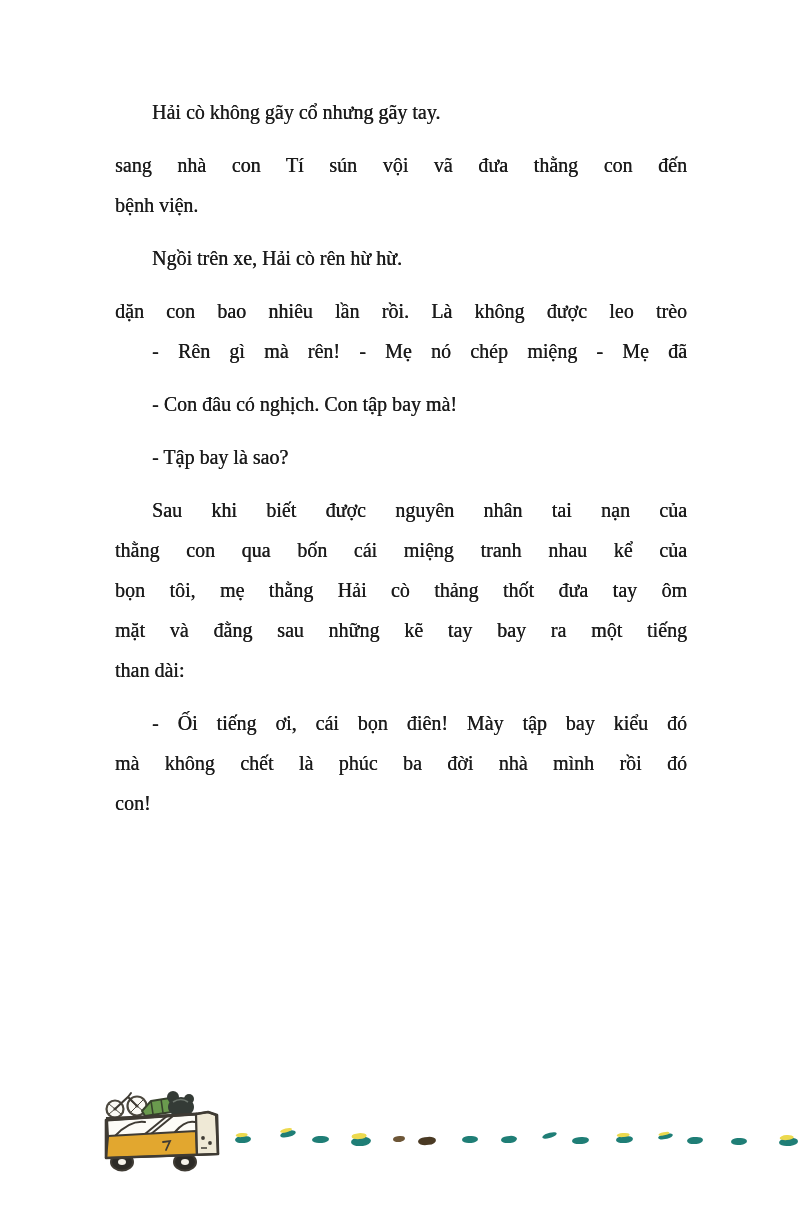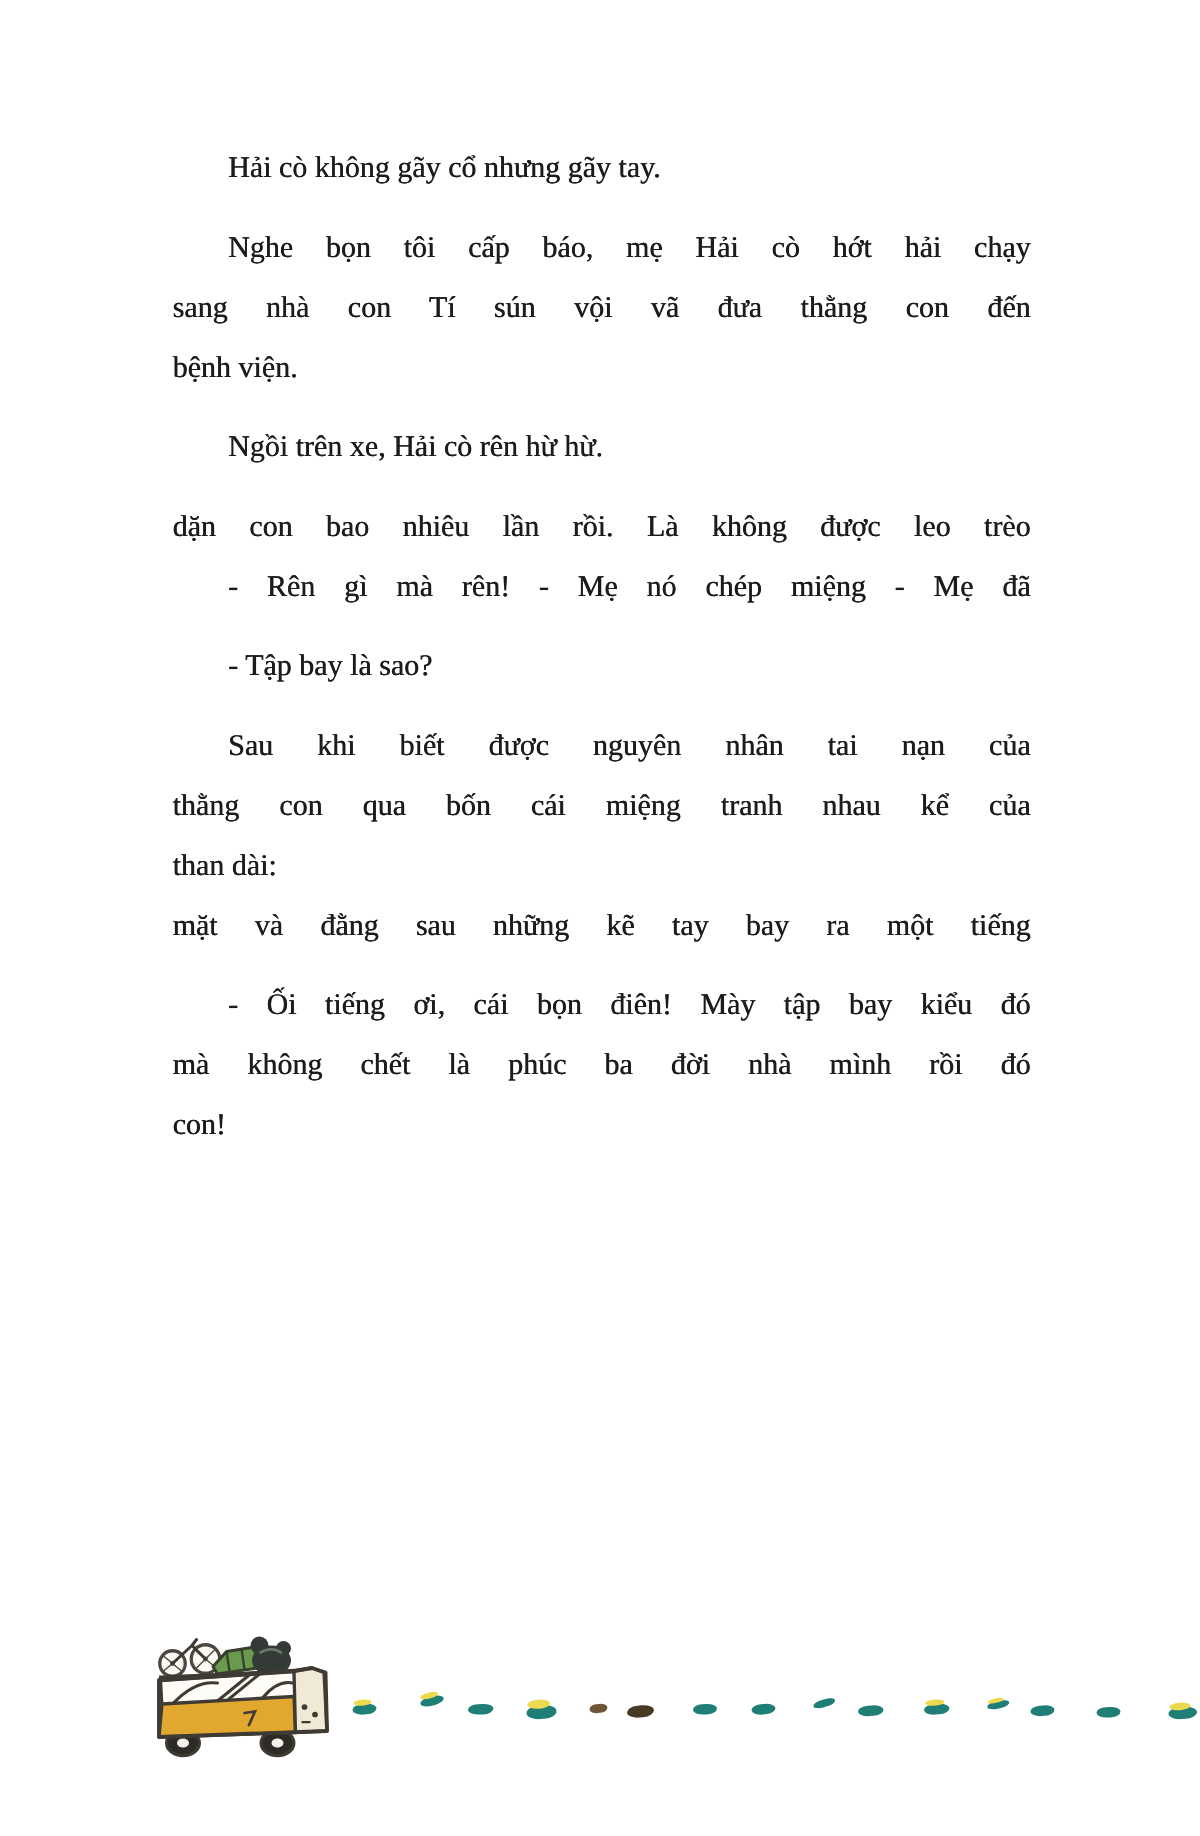--- a/index.html
+++ b/index.html
@@ -49,44 +49,47 @@
 
 <div class="page">
 
   <main class="text-block">
 
     <p class="para">
       <span class="line ind" style="display:block">Hải cò không gãy cổ nhưng gãy tay.</span>
     </p>
 
     <p class="para">
-      <span class="line ind just" style="display:block">Nghe bọn tôi cấp báo, mẹ Hải cò hớt hải chạy</span>
       <span class="line just" style="display:block">sang nhà con Tí sún vội vã đưa thằng con đến</span>
       <span class="line" style="display:block">bệnh viện.</span>
     </p>
 
     <p class="para">
       <span class="line ind" style="display:block">Ngồi trên xe, Hải cò rên hừ hừ.</span>
     </p>
 
     <p class="para">
       <span class="line just" style="display:block">dặn con bao nhiêu lần rồi. Là không được leo trèo</span>
       <span class="line ind just" style="display:block">- Rên gì mà rên! - Mẹ nó chép miệng - Mẹ đã</span>
     </p>
 
+    <p class="para">
+      <span class="line ind" style="display:block">- Con đâu có nghịch. Con tập bay mà!</span>
+    </p>
 
     <p class="para">
       <span class="line ind" style="display:block">- Tập bay là sao?</span>
     </p>
 
     <p class="para">
       <span class="line ind just" style="display:block">Sau khi biết được nguyên nhân tai nạn của</span>
       <span class="line just" style="display:block">thằng con qua bốn cái miệng tranh nhau kể của</span>
+      <span class="line just" style="display:block">bọn tôi, mẹ thằng Hải cò thảng thốt đưa tay ôm</span>
+      <span class="line just" style="display:block">mặt và đằng sau những kẽ tay bay ra một tiếng</span>
       <span class="line" style="display:block">than dài:</span>
-      <span class="line just" style="display:block">mặt và đằng sau những kẽ tay bay ra một tiếng</span>
     </p>
 
     <p class="para">
       <span class="line ind just" style="display:block">- Ối tiếng ơi, cái bọn điên! Mày tập bay kiểu đó</span>
       <span class="line just" style="display:block">mà không chết là phúc ba đời nhà mình rồi đó</span>
       <span class="line" style="display:block">con!</span>
     </p>
 
   </main>
 

